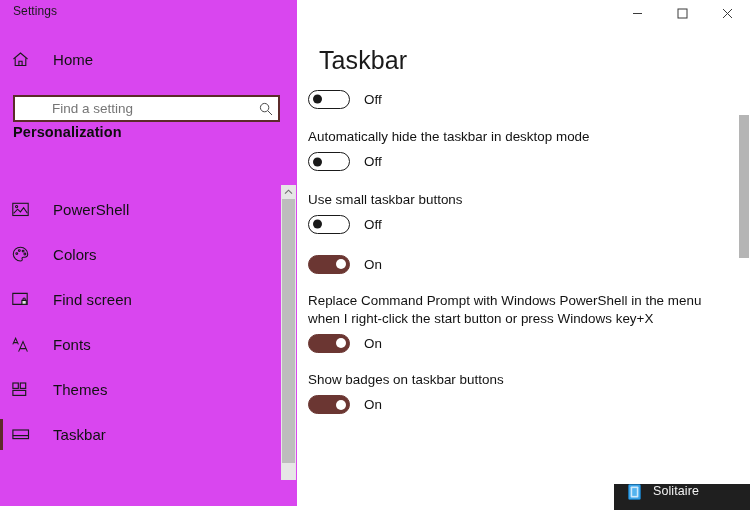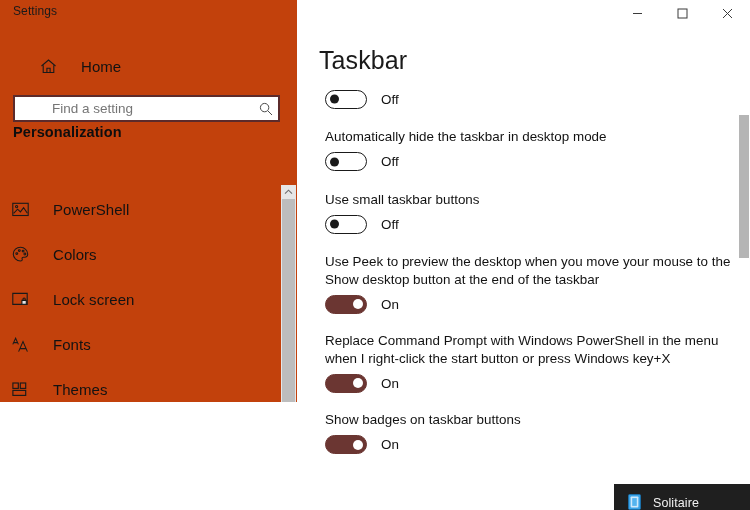--- a/index.html
+++ b/index.html
@@ -19,39 +19,38 @@
     width: 750px;
     height: 510px;
     overflow: hidden;
   }
 
   
   #sidebar {
     position: absolute;
     left: 0; top: 0;
     width: 297px;
-    height: 402px;
-    background: #c2410c;
+    height: 506px;
+    background: #d946ef;
     overflow: hidden;
   }
   #app-title {
     position: absolute;
     left: 13px; top: 4px;
     font-size: 12px;
     color: #1a1a1a;
     letter-spacing: 0.1px;
   }
   #home-row {
     position: absolute;
-    left: 0; top: 51px;
+    left: 0; top: 38px;
     width: 280px;
     height: 30px;
     display: flex;
-    align-items: center;
-    padding-left: 28px;
+    align-items: flex-end;
   }
   .nav-icon {
     width: 30px;
     margin-left: 12px;
     display: flex;
     align-items: center;
     justify-content: flex-start;
     color: #1a1a1a;
   }
   .nav-label {
@@ -193,21 +192,21 @@
     left: 22px; top: 48px;
     font-size: 25px;
     color: #1a1a1a;
     font-weight: normal;
     letter-spacing: 0.1px;
     line-height: 1;
   }
 
   #settings-list {
     position: absolute;
-    left: 28px;
+    left: 11px;
     top: 88px;
     width: 410px;
   }
   .setting-label {
     font-size: 13.4px;
     color: #121212;
     line-height: 17.5px;
     letter-spacing: 0.02px;
     margin-bottom: 5px;
   }
@@ -276,21 +275,21 @@
 
   
   #taskbar-item {
     position: absolute;
     left: 614px;
     top: 484px;
     width: 136px;
     height: 26px;
     background: #1f1f1f;
     display: flex;
-    align-items: flex-end;
+    align-items: flex-start;
   }
   #solitaire-icon {
     margin-left: 14px;
     width: 13px;
     height: 16px;
     flex: 0 0 auto;
     position: relative;
   }
   #taskbar-label {
     color: #f2f2f2;
@@ -362,21 +361,21 @@
 
       <div class="nav-item">
 
         <span class="nav-icon">
           <svg width="18" height="15" viewBox="0 0 18 15" fill="none" stroke="#1a1a1a" stroke-width="1.1">
             <path d="M0.8 1.4H15.2V12.4H0.8z"></path>
             <path d="M9.9 8.4H14.3V12.2H9.9z" fill="#e6e6e6"></path>
             <path d="M11.0 8.4V7.1a1.1 1.1 0 0 1 2.2 0V8.4"></path>
           </svg>
         </span>
-        <span class="nav-label">Lock screen</span>
+        <span class="nav-label">Find screen</span>
       </div>
 
 
       <div class="nav-item">
 
         <span class="nav-icon">
           <svg width="19" height="16" viewBox="0 0 19 16" fill="none" stroke="#1a1a1a" stroke-width="1.05">
             <path d="M0.8 7.4L3.6 1.2L6.4 7.4M1.7 5.6H5.6"></path>
             <path d="M6.6 14.6L11.0 4.6L15.4 14.6M8.1 11.6H13.9"></path>
           </svg>
@@ -467,21 +466,20 @@
         <div class="setting-label">Use small taskbar buttons</div>
         <div class="toggle-row">
           <div class="toggle off">
             <span class="knob"></span>
           </div>
           <span class="toggle-state">Off</span>
         </div>
       </div>
 
       <div class="setting-block tight">
-        <div class="setting-label">Use Peek to preview the desktop when you move your mouse to the Show desktop button at the end of the taskbar</div>
         <div class="toggle-row">
           <div class="toggle on">
             <span class="knob"></span>
           </div>
           <span class="toggle-state">On</span>
         </div>
       </div>
 
       <div class="setting-block tight">
         <div class="setting-label">Replace Command Prompt with Windows PowerShell in the menu when I right-click the start button or press Windows key+X</div>

